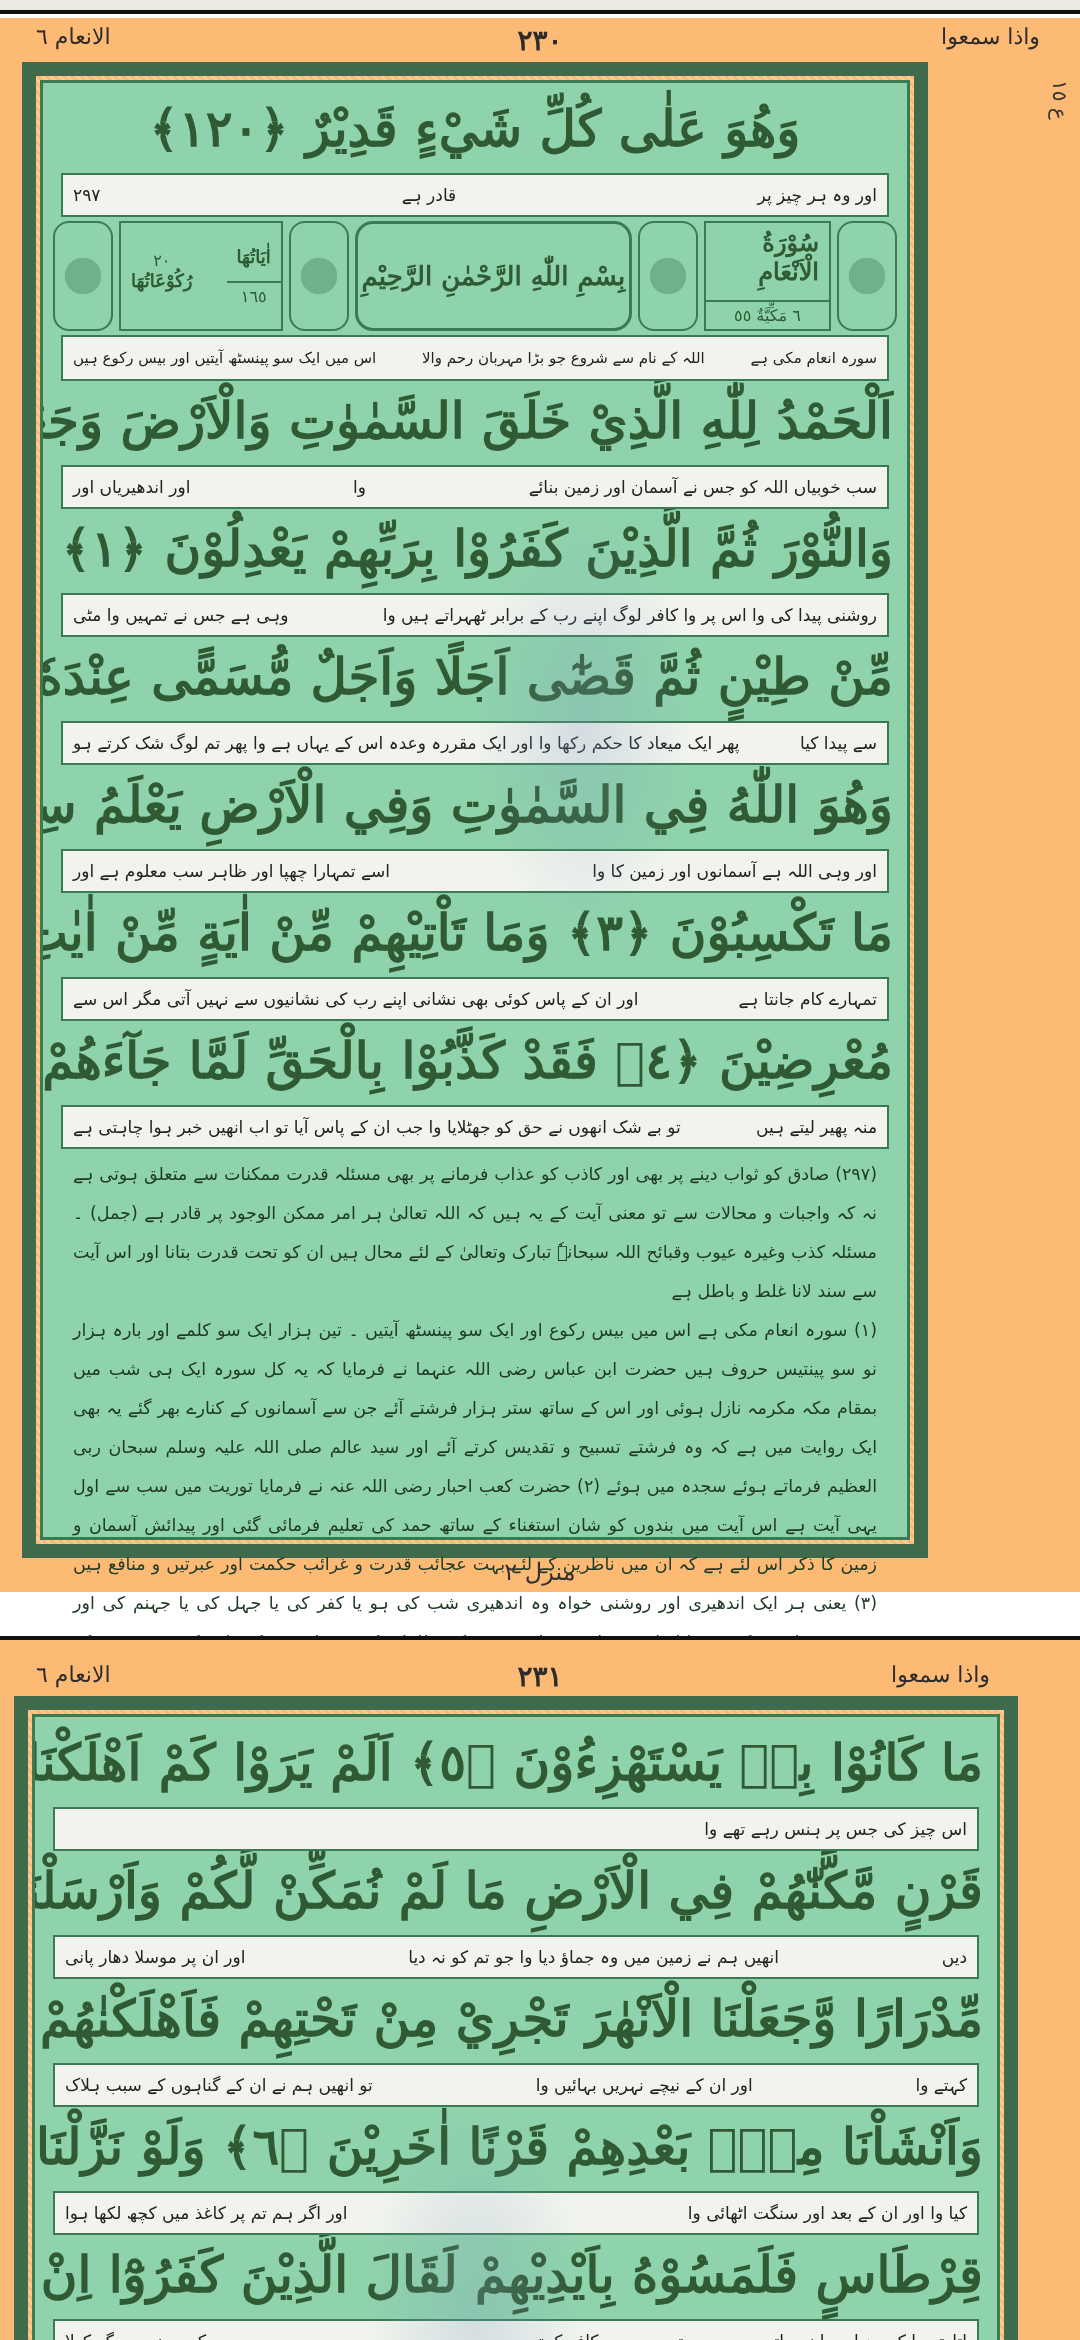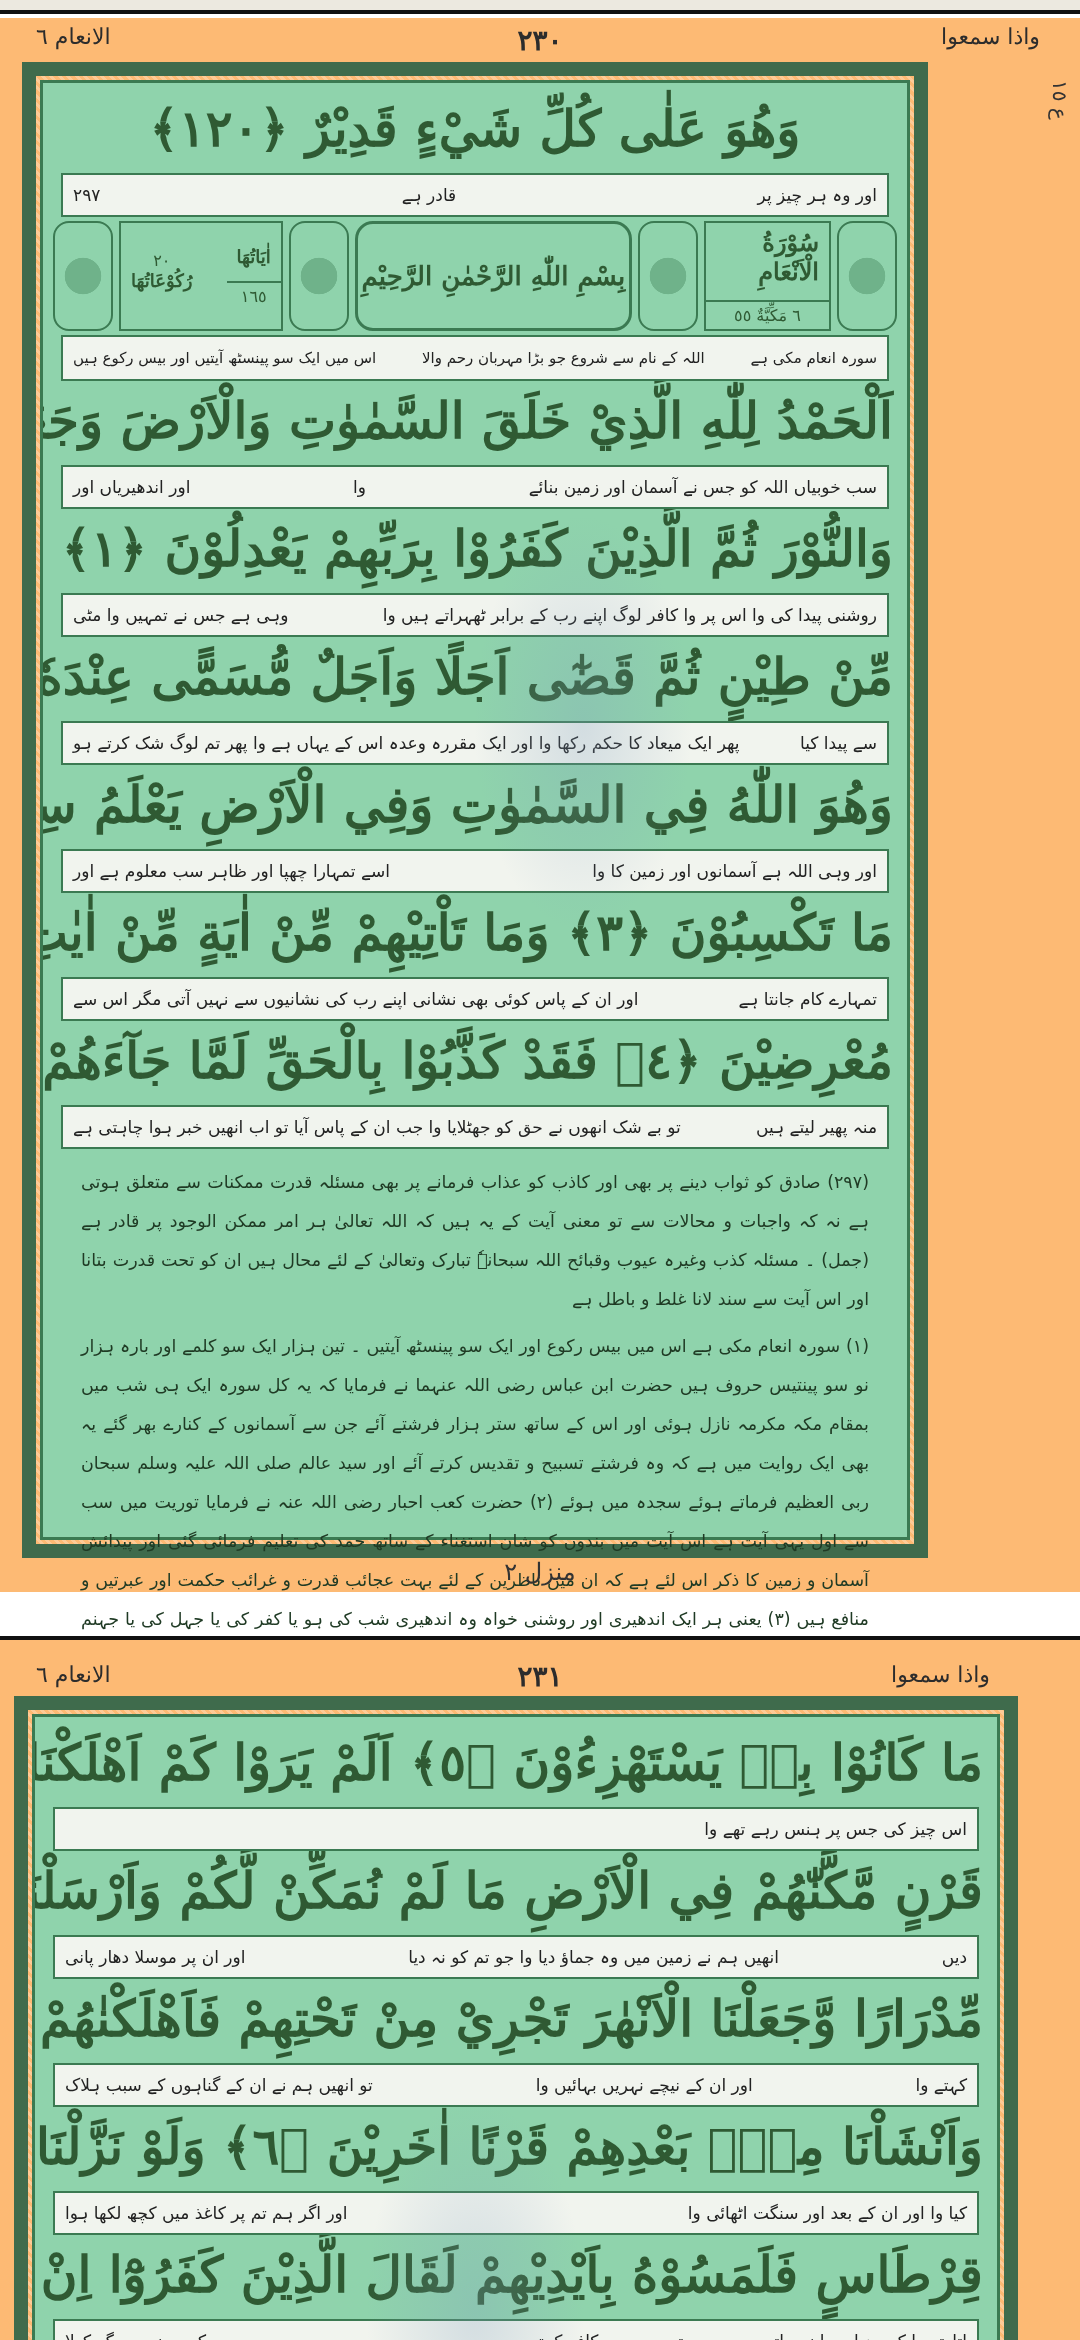--- a/index.html
+++ b/index.html
@@ -41,21 +41,21 @@
   .sura-box .big { font-size: 24px; font-weight: bold; border-bottom: 2px solid #3b7a52; padding: 0 10px 14px; }
   .sura-box .small { font-size: 16px; margin-top: 4px; }
   .bism { flex: 2.2; border: 3px solid #3b7a52; border-radius: 18px; display: flex; align-items: center; justify-content: center;
     font-family: "DejaVu Serif", serif; font-weight: bold; font-size: 26px; color: #2f5a33; }
 
   .intro { direction: rtl; background: #f1f4ee; border: 2px solid #3b7a52; margin: 0 18px; height: 46px; line-height: 42px;
     font-size: 15px; color: #222; display: flex; justify-content: space-between; padding: 0 10px; white-space: nowrap; }
 
   .commentary { direction: rtl; text-align: justify; font-family: "DejaVu Sans", sans-serif; color: #1f3a24;
     font-size: 17.5px; line-height: 39px; padding: 6px 30px 0 30px; }
-  .commentary p { margin: 8px; }
+  .commentary p { margin: 0; }
 
   .footer-label { position: absolute; left: 50%; transform: translateX(-50%); font-family: "DejaVu Serif", serif; font-size: 24px; color: #333; }
 
   .watermark { position: absolute; width: 220px; height: 420px; border-radius: 110px;
     background: radial-gradient(ellipse at center, rgba(130,160,190,0.28), rgba(130,160,190,0) 70%); pointer-events: none; }
 </style>
 </head>
 <body>
 
 <div class="topbar"></div>

